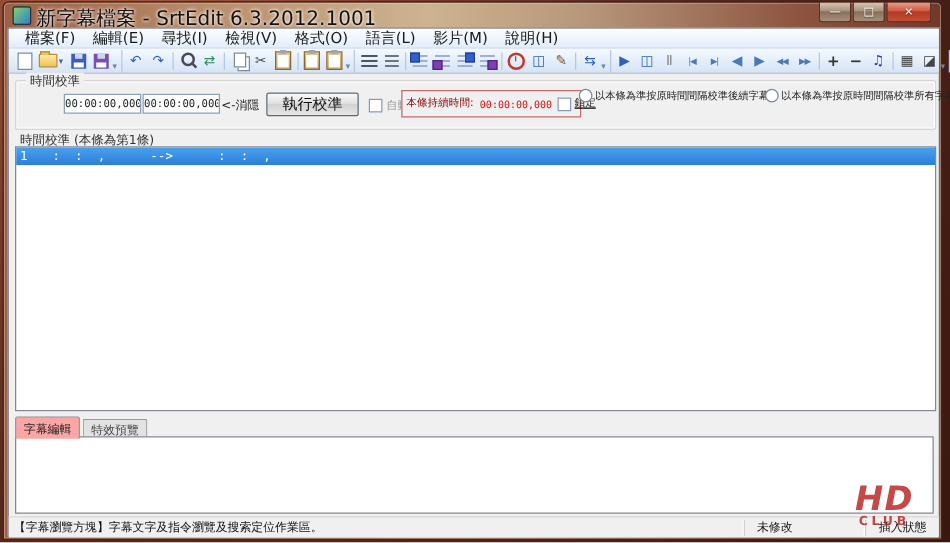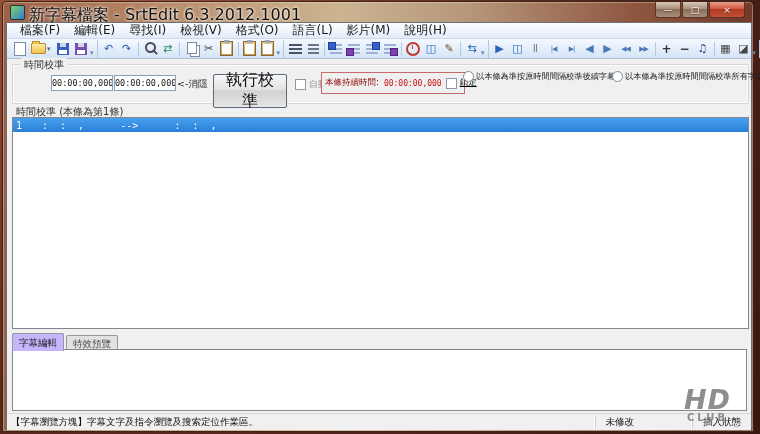--- a/index.html
+++ b/index.html
@@ -65,21 +65,21 @@
   .g-pen{color:#7a5230;}.g-music{color:#223a8f;}.g-plus{color:#333;font-weight:bold;font-size:12px;}
   .g-small{font-size:7px;letter-spacing:-1px;}
   
   .groupbox{position:absolute;left:5px;top:41px;width:735px;height:38px;
     border:1px solid #d5d5d5;border-radius:2px;box-shadow:inset 0 0 0 1px #fdfdfd;}
   .gb-label{position:absolute;left:8px;top:-7px;background:#f0f0f0;padding:0 3px;font-size:10px;color:#333;}
   .cal-row{position:absolute;left:0;top:9px;width:100%;height:22px;}
   .cal-row .lab{position:absolute;top:4px;font-size:9.5px;color:#222;white-space:nowrap;}
   .t-input{position:absolute;top:1px;height:14px;border:1px solid #8aa0b8;background:#fff;
     font-family:"DejaVu Sans Mono",monospace;font-size:8.5px;text-align:center;color:#222;padding:0;}
-  .cal-btn{position:absolute;left:168px;top:0;width:74px;height:34px;font-size:16px;color:#111;
+  .cal-btn{position:absolute;left:168px;top:0;width:74px;height:19px;font-size:12px;color:#111;
     border:1px solid #5a6a7a;border-radius:2px;background:linear-gradient(#f8f8f8,#e2e2e2 45%,#d2d2d2 50%,#e6e6e6);
     display:flex;align-items:center;justify-content:center;}
   .cbx{position:absolute;display:flex;align-items:center;white-space:nowrap;}
   .cbx .box{width:9px;height:9px;border:1px solid #8a9aac;background:#fff;margin-right:3px;flex:none;}
   .cbx .lbl{font-size:9px;color:#9a9a9a;}
   .redframe{position:absolute;left:308px;top:-2px;width:144px;height:22px;border:1px solid #c46a6a;
     display:flex;align-items:center;padding:0 3px;box-sizing:border-box;background:#f0f0f0;}
   .redframe .rf-lab{font-size:8.5px;color:#8b0000;font-weight:normal;white-space:nowrap;}
   .redframe .rf-val{font-family:"DejaVu Sans Mono",monospace;font-size:8px;color:#cc1111;margin:0 4px 0 5px;white-space:nowrap;}
   .redframe .lbl{color:#222;font-size:8.5px;}
@@ -91,32 +91,32 @@
   .browse-label{position:absolute;left:9px;top:82px;font-size:10px;color:#333;}
   .sub-list{position:absolute;left:5px;top:94px;width:735px;height:210px;background:#fff;border:1px solid #828790;}
   .sub-row{height:14px;display:flex;align-items:center;color:#fff;
     background:linear-gradient(#49a0ee,#2a7fd8);font-family:"DejaVu Sans Mono",monospace;font-size:10px;}
   .sub-row .idx{margin-left:3px;width:26px;flex:none;}
   .sub-row .rt{white-space:pre;}
   
   .tabs{position:absolute;left:5px;top:310px;height:16px;display:flex;}
   .tab{font-size:9.5px;padding:1px 6px 0;border:1px solid #999;border-bottom:none;
     border-radius:2px 2px 0 0;margin-right:2px;color:#222;display:flex;align-items:center;}
-  .tab.active{background:#c4b5fd;position:relative;z-index:2;height:16px;}
+  .tab.active{background:#fca5a5;position:relative;z-index:2;height:16px;}
   .tab.inactive{background:#e2e2e2;height:14px;margin-top:2px;color:#444;}
   .editarea{position:absolute;left:5px;top:326px;width:735px;height:62px;background:#fff;
     border:1px solid #828790;resize:none;box-sizing:border-box;}
   
   .statusbar{position:absolute;left:0;top:390px;width:100%;height:16px;background:#f0f0f0;
     border-top:1px solid #d9d9d9;display:flex;align-items:center;font-size:9.5px;color:#111;}
   .sb-msg{padding-left:4px;flex:1;white-space:nowrap;}
   .sb-pane{border-left:1px solid #cfcfcf;box-shadow:-1px 0 0 #fff;padding:0 10px;white-space:nowrap;margin-left:48px;}
   
   .watermark{position:absolute;right:12px;bottom:6px;display:flex;align-items:flex-end;
-    color:#737373;opacity:.8;z-index:9;pointer-events:none;}
+    color:#b91c1c;opacity:.8;z-index:9;pointer-events:none;}
   .wm-logo{text-align:center;margin-right:8px;line-height:1;}
   .wm-logo .l1{font-size:27px;font-weight:bold;font-style:italic;letter-spacing:1px;}
   .wm-logo .l2{font-size:10px;font-weight:bold;letter-spacing:3px;}
   .wm-text .t1{font-size:15px;font-weight:bold;white-space:nowrap;}
   .wm-text .t2{font-size:10px;font-weight:bold;white-space:nowrap;margin-top:2px;}
 </style>
 </head>
 <body>
 
 <div class="screen">

